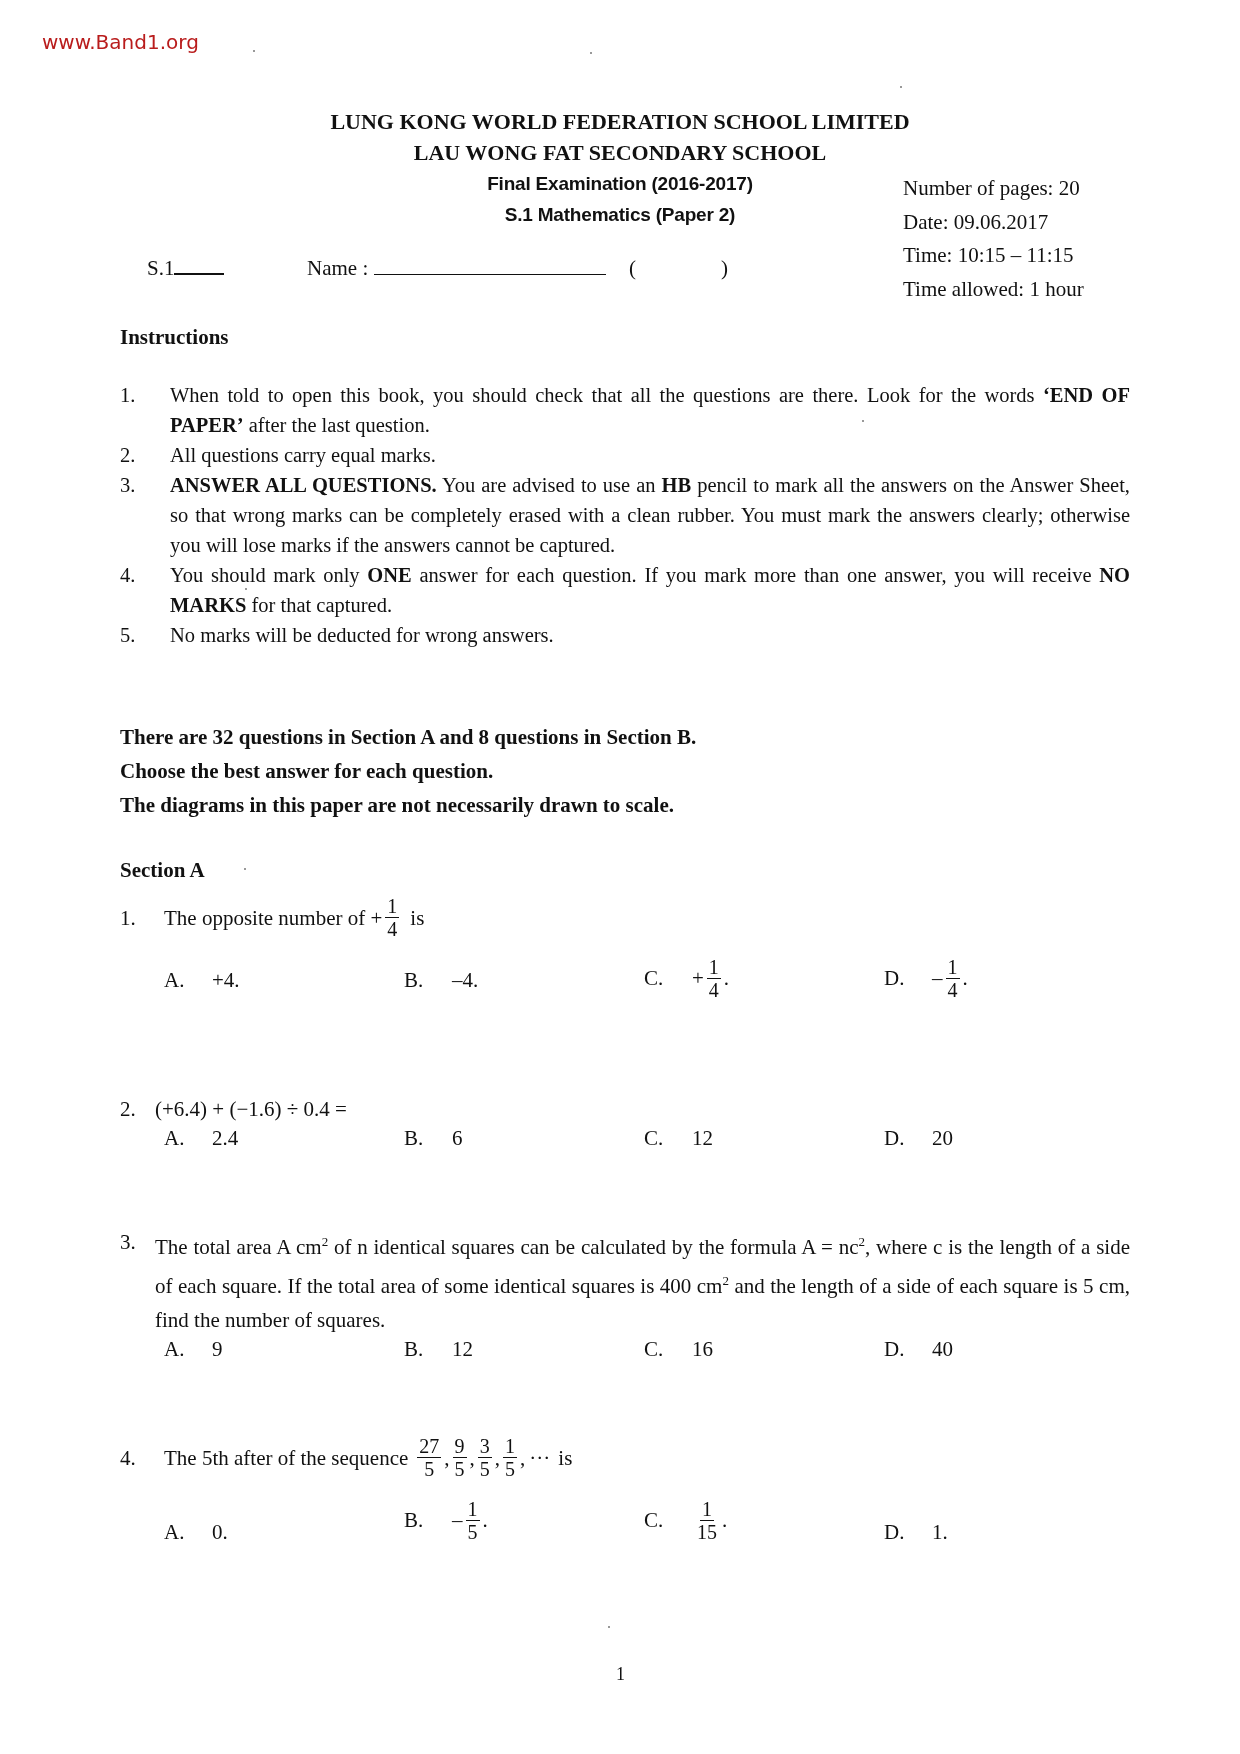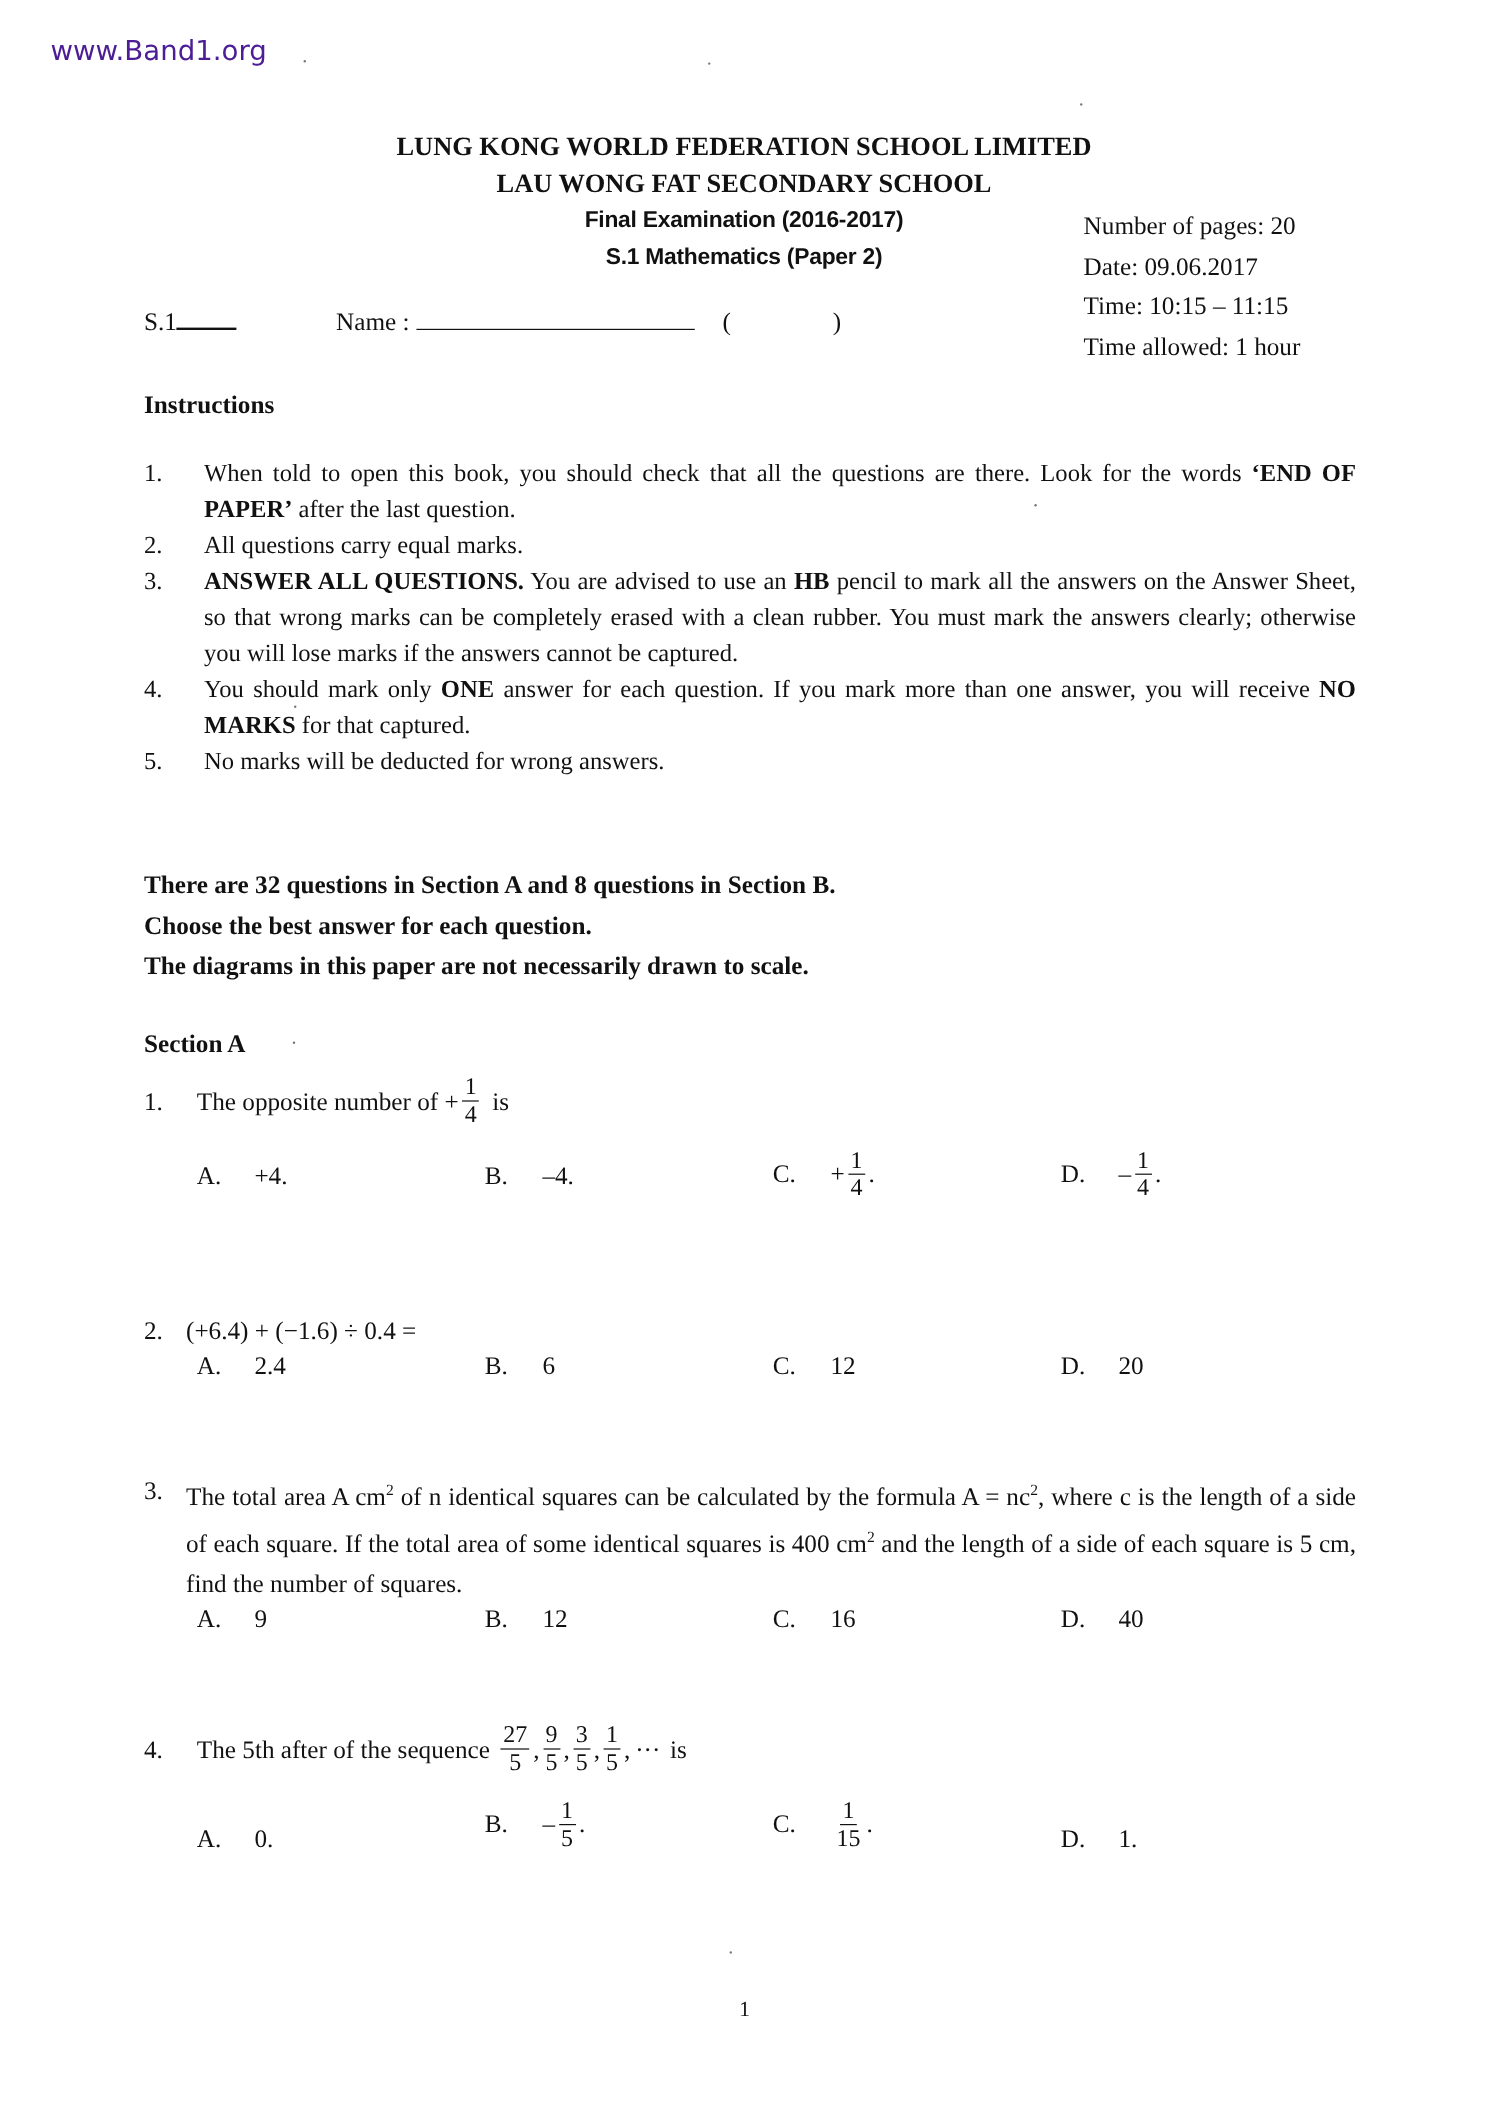--- a/index.html
+++ b/index.html
@@ -3,30 +3,30 @@
   <meta charset="utf-8">
   <style>
     html, body { margin: 0; padding: 0; background: #ffffff; }
     body {
       width: 1240px; height: 1754px; position: relative; overflow: hidden;
       font-family: "Liberation Serif", "DejaVu Serif", serif; color: #111111;
     }
     .abs { position: absolute; }
     .watermark {
       left: 42px; top: 30px; font-family: "DejaVu Sans", "Liberation Sans", sans-serif;
-      font-size: 23px; color: #4c1d95;
+      font-size: 20px; color: #b91c1c;
     }
     .header-center {
       left: 280px; top: 106px; width: 680px; text-align: center;
       font-weight: bold; font-size: 22px; line-height: 31px;
     }
     .header-center div span { text-decoration-thickness: 2px; text-underline-offset: 3px; }
     .header-center .hl-3, .header-center .hl-4 { font-family: "Liberation Sans", sans-serif; font-size: 19px; letter-spacing: -0.2px; }
     .meta { left: 903px; top: 172px; font-size: 21px; line-height: 33.5px; }
-    .student-row { top: 256px; font-size: 21px; }
+    .student-row { top: 256px; font-size: 21px; margin-left: 27px; }
     .class-field { left: 120px; }
     .class-field .blank { display: inline-block; width: 50px; border-bottom: 2px solid #111; vertical-align: baseline; height: 16px; }
     .name-field { left: 280px; }
     .name-field .blank { display: inline-block; width: 232px; border-bottom: 1.5px solid #111; height: 16px; margin-left: 6px; }
     .paren-open { left: 602px; }
     .paren-close { left: 694px; }
     .instr-title { left: 120px; top: 325px; font-weight: bold; font-size: 21px; }
     .instr-list { left: 120px; top: 380px; width: 1010px; font-size: 20.5px; line-height: 30px; }
     .instr-item { display: flex; }
     .instr-item .num { width: 50px; flex: none; }

